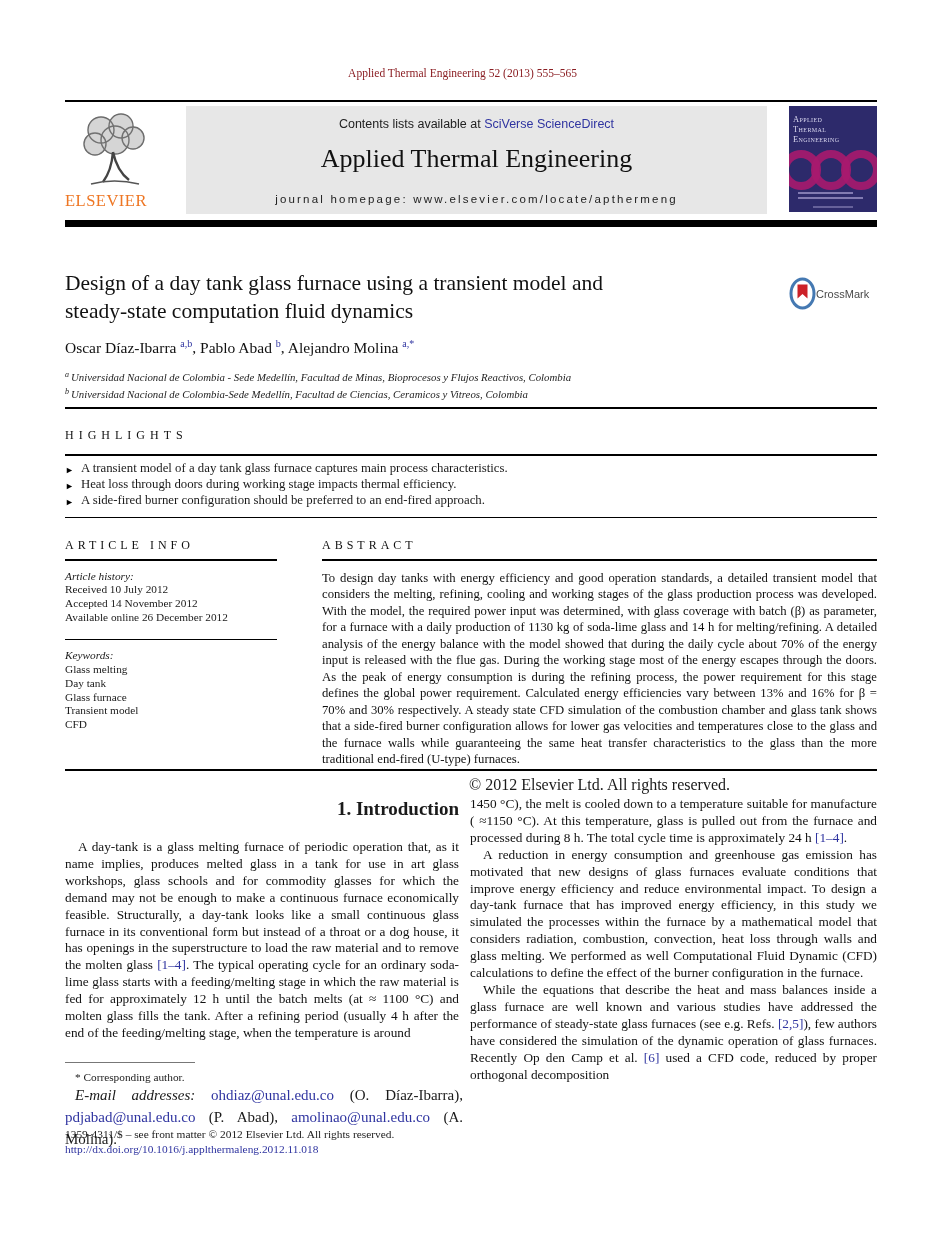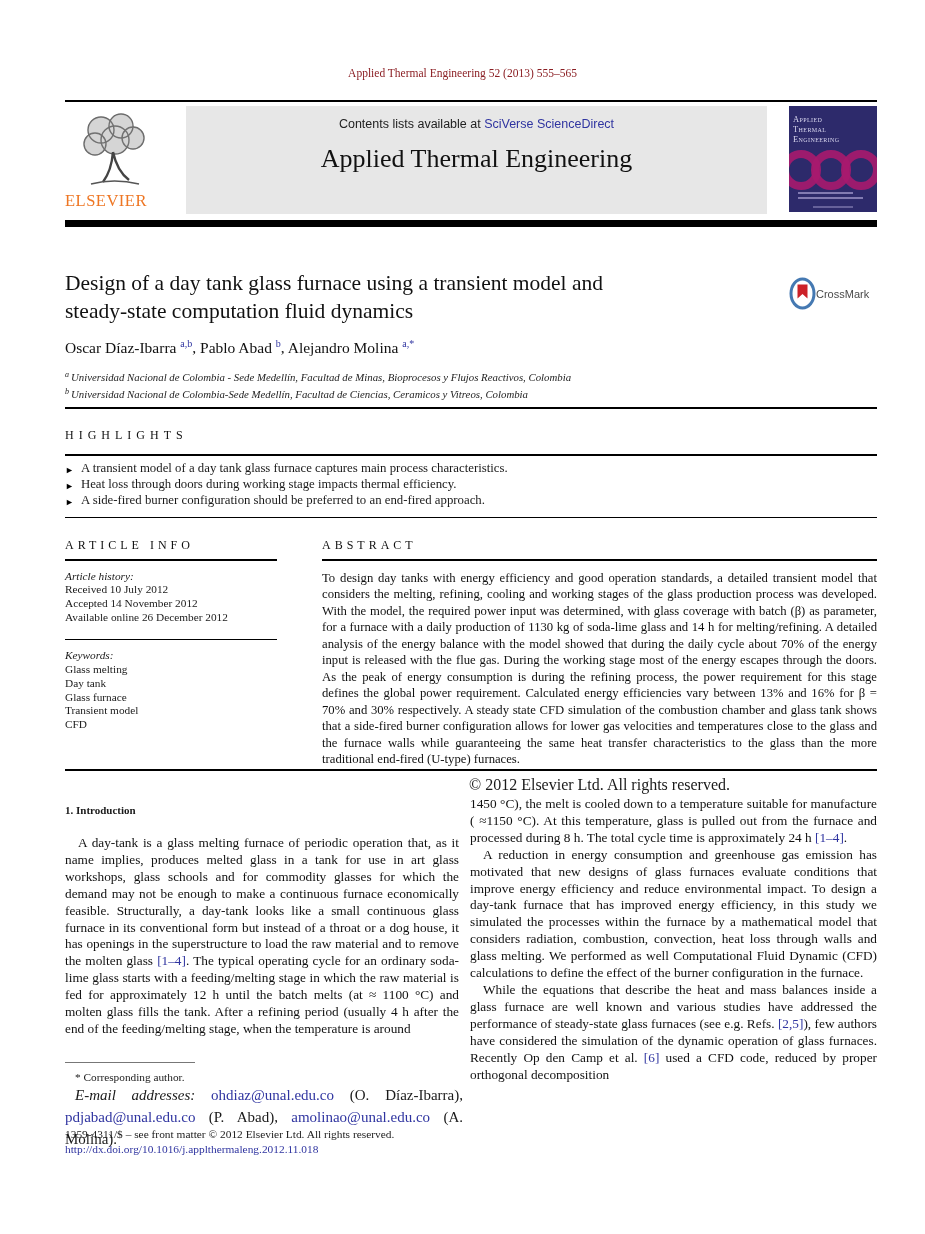--- a/index.html
+++ b/index.html
@@ -65,21 +65,21 @@
   .sec-head{font-size:12px;letter-spacing:4px;color:#111;}
   .col-rule{height:1.5px;background:#000;margin-top:6px;}
   .info-block{margin-top:9px;font-size:11.3px;line-height:13.8px;}
   .info-label{font-style:italic;}
   .abstract-text{margin-top:9px;font-size:12.7px;line-height:16.5px;text-align:justify;color:#111;}
   .abstract-copy{margin-top:8px;text-align:center;font-size:16px;}
 
   
   .body-left{top:796px;left:65px;width:394px;}
   .body-right{top:796px;left:470px;width:407px;}
-  .section-head{font-size:11px;font-weight:bold;margin:8px 0 19px 0;}
+  .section-head{font-size:19px;font-weight:bold;margin:2px 0 19px 0;text-align:right;}
   p.body{font-size:13.3px;line-height:16.9px;text-align:justify;margin:0;color:#111;}
   p.indent{text-indent:13px;}
 
   .ref,.link{color:#2f34a0;}
 
   
   .footnote{top:1062px;left:65px;width:398px;}
   .fn-rule{width:130px;height:1px;background:#777;margin-bottom:7px;}
   .fn-line{font-size:11.3px;line-height:14.2px;}
   .fn-line.ind{text-indent:10px;}
@@ -114,20 +114,21 @@
         </g>
         <path d="M42 44 C41 56 38 66 32 74 M42 44 C45 58 50 66 58 72" stroke="#444" stroke-width="2.4" fill="none"></path>
         <path d="M20 76 Q43 70 68 76" stroke="#555" stroke-width="1.6" fill="none"></path>
       </svg>
       <div class="elsevier-word">ELSEVIER</div>
     </div>
 
     <div class="mh-center">
       <div class="contents-line"><span>Contents lists available at </span><span class="link">SciVerse ScienceDirect</span></div>
       <div class="journal-title">Applied Thermal Engineering</div>
+      <div class="homepage-line">journal homepage: www.elsevier.com/locate/apthermeng</div>
     </div>
 
     <div class="mh-cover">
       <div class="cover-title">
         <div>Applied</div>
         <div>Thermal</div>
         <div>Engineering</div>
       </div>
       <div class="ring r1"></div>
       <div class="ring r2"></div>

